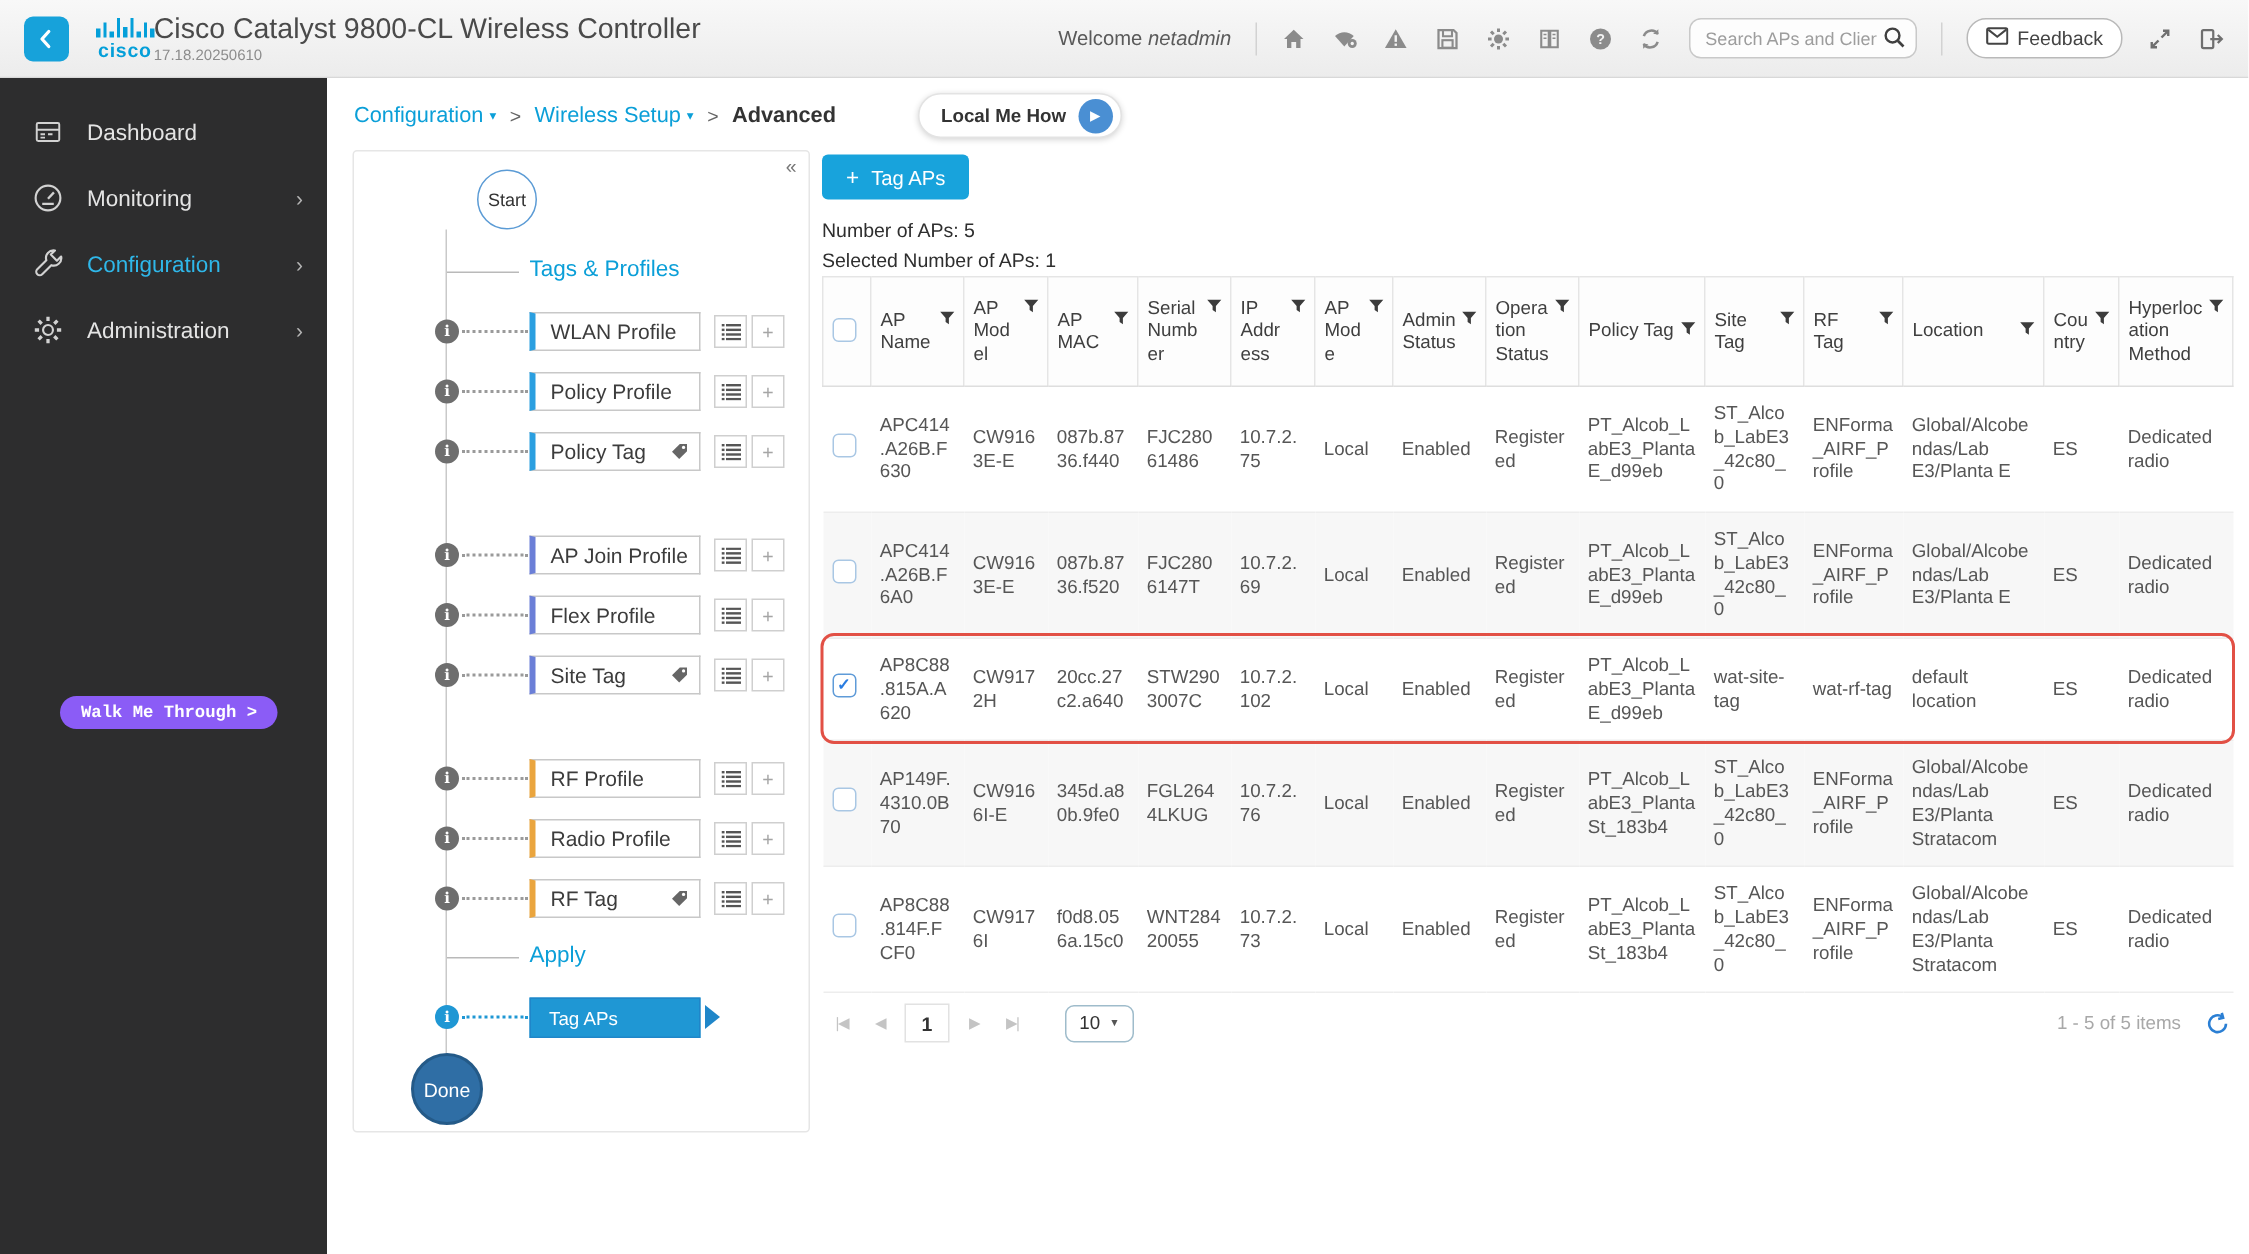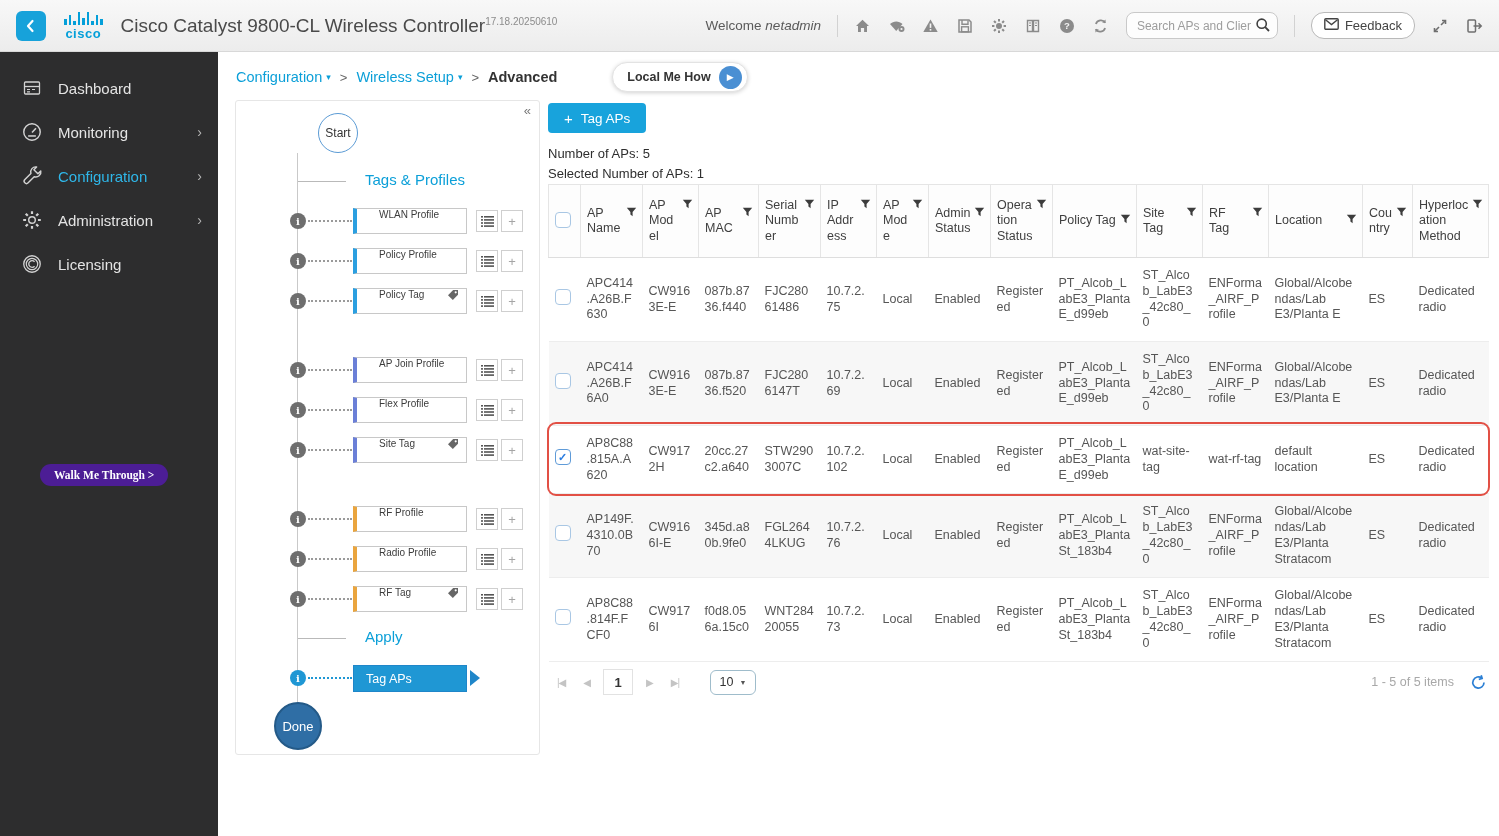--- a/index.html
+++ b/index.html
@@ -11,21 +11,21 @@
   
   .topbar { position:absolute; top:0; left:0; right:0; height:52px;
     background:linear-gradient(#f8f8f8,#ececec); border-bottom:1px solid #d8d8d8;
     display:flex; align-items:center; padding:0 16px; z-index:30; }
   .back-btn { width:30px; height:30px; border-radius:6px; background:#17a2da; border:none;
     display:flex; align-items:center; justify-content:center; cursor:pointer; flex:0 0 auto; }
   .cisco-logo { margin-left:18px; display:flex; flex-direction:column; align-items:center; flex:0 0 auto; }
   .cisco-bars { display:flex; align-items:flex-end; gap:2px; height:14px; }
   .cisco-bars i { display:block; width:2.5px; background:#049fd9; }
   .cisco-word { font-size:13px; font-weight:bold; color:#049fd9; letter-spacing:.5px; margin-top:1px; }
-  .title-block { margin-left:18px; display:flex; flex-direction:row; justify-content:space-between; }
+  .title-block { display:flex; flex-direction:column; justify-content:space-between; }
   .app-title { font-size:19px; color:#4a4a4a; }
   .app-version { font-size:10px; color:#8c8c8c; margin-top:1px; }
   .topbar-right { margin-left:auto; display:flex; align-items:center; gap:16px; }
   .welcome { font-size:13.5px; color:#5a5a5a; white-space:nowrap; }
   .welcome em { font-style:italic; }
   .vdiv { width:1px; height:22px; background:#d2d2d2; }
   .tb-icon { width:18px; height:18px; display:flex; align-items:center; justify-content:center; cursor:pointer; }
   .tb-icon svg { display:block; }
   .hdr-search { position:relative; }
   .hdr-search input { width:152px; height:27px; border:1px solid #c9c9c9; border-radius:8px;
@@ -42,22 +42,22 @@
     padding:0 8px 0 26px; font-size:12.5px; color:#555; outline:none; font-family:"Liberation Sans", sans-serif; }
   .side-search input::placeholder { color:#999; }
   .side-search .mag { position:absolute; left:8px; top:6px; }
   .side-menu { margin-top:14px; }
   .side-item { height:44px; display:flex; align-items:center; padding:0 16px 0 20px; cursor:pointer; }
   .side-item .sicon { width:24px; height:24px; margin-right:14px; display:flex; align-items:center; justify-content:center; }
   .side-item .slabel { font-size:15px; color:#e4e4e4; }
   .side-item.active .slabel { color:#2fb7e9; }
   .side-item .chev { margin-left:auto; color:#b5b5b5; font-size:14px; }
   .walkme { position:absolute; top:412px; left:40px; height:22px; border:none; border-radius:11px;
-    background:#4c1d95; color:#fff; font-weight:bold; font-size:11.5px; padding:0 14px; cursor:pointer;
-    font-family:Liberation Serif, serif;text-align:center; }
+    background:#8b5cf6; color:#fff; font-weight:bold; font-size:11.5px; padding:0 14px; cursor:pointer;
+    font-family:Liberation Mono, monospace;text-align:center; }
   
   .main { position:absolute; top:52px; left:218px; right:0; bottom:0; background:#fff; }
   .breadcrumb { position:absolute; top:10px; left:18px; display:flex; align-items:center; gap:9px; height:30px; }
   .bc-link { color:#0b9fd8; font-size:14.5px; cursor:pointer; display:flex; align-items:center; gap:4px; }
   .bc-caret { font-size:9px; color:#0b9fd8; }
   .bc-sep { color:#666; font-size:13px; }
   .bc-current { color:#333; font-size:14.5px; font-weight:bold; }
   .showme { margin-left:46px; height:30px; border-radius:15px; background:#fff; border:1px solid #e3e3e3;
     box-shadow:0 1px 4px rgba(0,0,0,.18); display:flex; align-items:center; gap:8px; padding:0 5px 0 14px; cursor:pointer; }
   .showme .lbl { font-size:12.5px; font-weight:bold; color:#333; }
@@ -67,30 +67,30 @@
   .wizard { position:absolute; left:17px; top:48px; width:305px; height:655px; background:#fff;
     border:1px solid #e6e6e6; border-radius:3px; }
   .wiz-collapse { position:absolute; top:2px; right:8px; color:#777; font-size:13px; cursor:pointer; }
   .wiz-trunk { position:absolute; left:61px; top:52px; height:549px; width:1px; background:#c9c9c9; }
   .wiz-start { position:absolute; left:42px; top:12px; width:40px; height:40px; border-radius:50%;
     background:#fff; border:1.5px solid #5b9bd5; color:#333; font-size:12px;
     display:flex; align-items:center; justify-content:center;margin-left:40px; }
   .wiz-done { position:absolute; left:38px; top:601px; width:48px; height:48px; border-radius:50%;
     background:#2f6ea5; border:2px solid #245a88; color:#fff; font-size:13px;
     display:flex; align-items:center; justify-content:center; cursor:pointer; }
-  .wiz-heading { position:absolute; left:129px; font-size:15px; color:#0b9fd8;text-align:right; }
+  .wiz-heading { position:absolute; left:117px; font-size:15px; color:#0b9fd8;text-align:right; }
   .wiz-hline { position:absolute; left:62px; width:48px; height:1px; background:#b9b9b9; }
   .wiz-info { position:absolute; left:54px; width:16px; height:16px; border-radius:50%; background:#6e6e6e;
     color:#fff; font-size:10px; font-weight:bold; font-family:"DejaVu Serif", serif;
     display:flex; align-items:center; justify-content:center; cursor:pointer; z-index:2; }
   .wiz-info.blue { background:#1f97d4; }
   .wiz-dots { position:absolute; left:72px; width:44px; border-top:2px dotted #9a9a9a; }
   .wiz-dots.blue { border-top:2px dotted #1f97d4; }
   .step-btn { position:absolute; left:117px; width:114px; height:26px; background:#fff; border:1px solid #c8c8c8;
-    display:flex; align-items:flex-start; padding:0 7px 0 22px; font-size:10px; color:#3c3c3c; cursor:pointer; }
+    display:flex; align-items:center; padding:0 7px 0 10px; font-size:14px; color:#3c3c3c; cursor:pointer; }
   .step-btn .tagic { margin-left:auto; display:flex; }
   .step-btn.blue   { border-left:4px solid #2b9fe0; }
   .step-btn.indigo { border-left:4px solid #6b7fd7; }
   .step-btn.orange { border-left:4px solid #eaa53e; }
   .action-btn { position:absolute; left:117px; width:114px; height:27px; background:#1f97d4; border:1px solid #1f86c9;
     color:#fff; font-size:12.5px; display:flex; align-items:center; padding-left:12px; cursor:pointer; }
   .action-arrow { position:absolute; left:234px; width:0; height:0;
     border-left:10px solid #1f86c9; border-top:8px solid transparent; border-bottom:8px solid transparent; }
   .mini-btn { position:absolute; width:22px; height:22px; background:#fff; border:1px solid #cfcfcf;
     display:flex; align-items:center; justify-content:center; cursor:pointer; }
@@ -289,30 +289,20 @@
       </div>
       <div class="side-item">
         <span class="sicon">
           <svg width="22" height="22" viewBox="0 0 20 20">
             <circle cx="10" cy="10" r="3" stroke="#d2d2d2" stroke-width="1.3" fill="none"></circle>
             <path d="M10 2 V4.6 M10 15.4 V18 M2 10 H4.6 M15.4 10 H18 M4.3 4.3 L6.2 6.2 M13.8 13.8 L15.7 15.7 M15.7 4.3 L13.8 6.2 M6.2 13.8 L4.3 15.7" stroke="#d2d2d2" stroke-width="2"></path>
           </svg>
         </span>
         <span class="slabel">Administration</span>
         <span class="chev">›</span>
-      </div>
-      <div class="side-item">
-        <span class="sicon">
-          <svg width="22" height="22" viewBox="0 0 20 20">
-            <circle cx="10" cy="10" r="7.5" stroke="#d2d2d2" stroke-width="1.2" fill="none"></circle>
-            <circle cx="10" cy="10" r="5.2" stroke="#d2d2d2" stroke-width="1.1" fill="none"></circle>
-            <path d="M12.3 8 A3 3 0 1 0 12.3 12" stroke="#d2d2d2" stroke-width="1.2" fill="none"></path>
-          </svg>
-        </span>
-        <span class="slabel">Licensing</span>
       </div>
     </div>
   <button class="walkme">Walk Me Through &gt;</button>
 </div>
 
 <div class="main">
 
   <div class="breadcrumb">
     <span class="bc-link">
       <span>Configuration</span>

